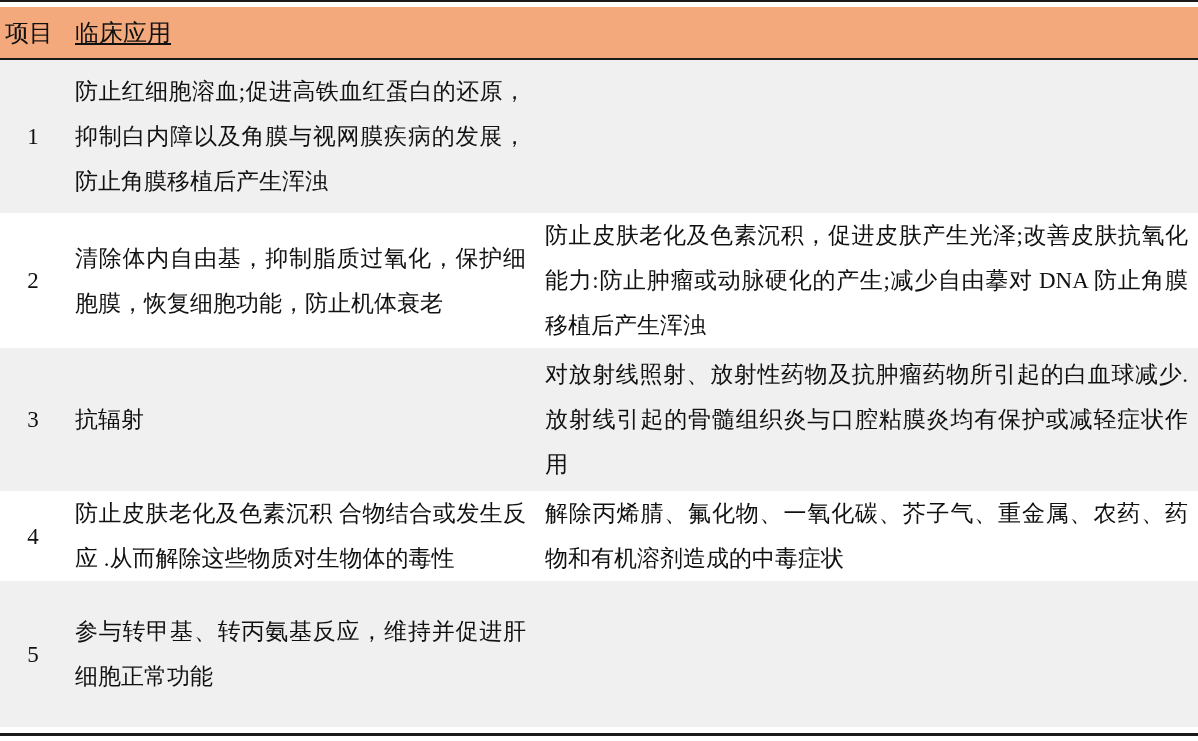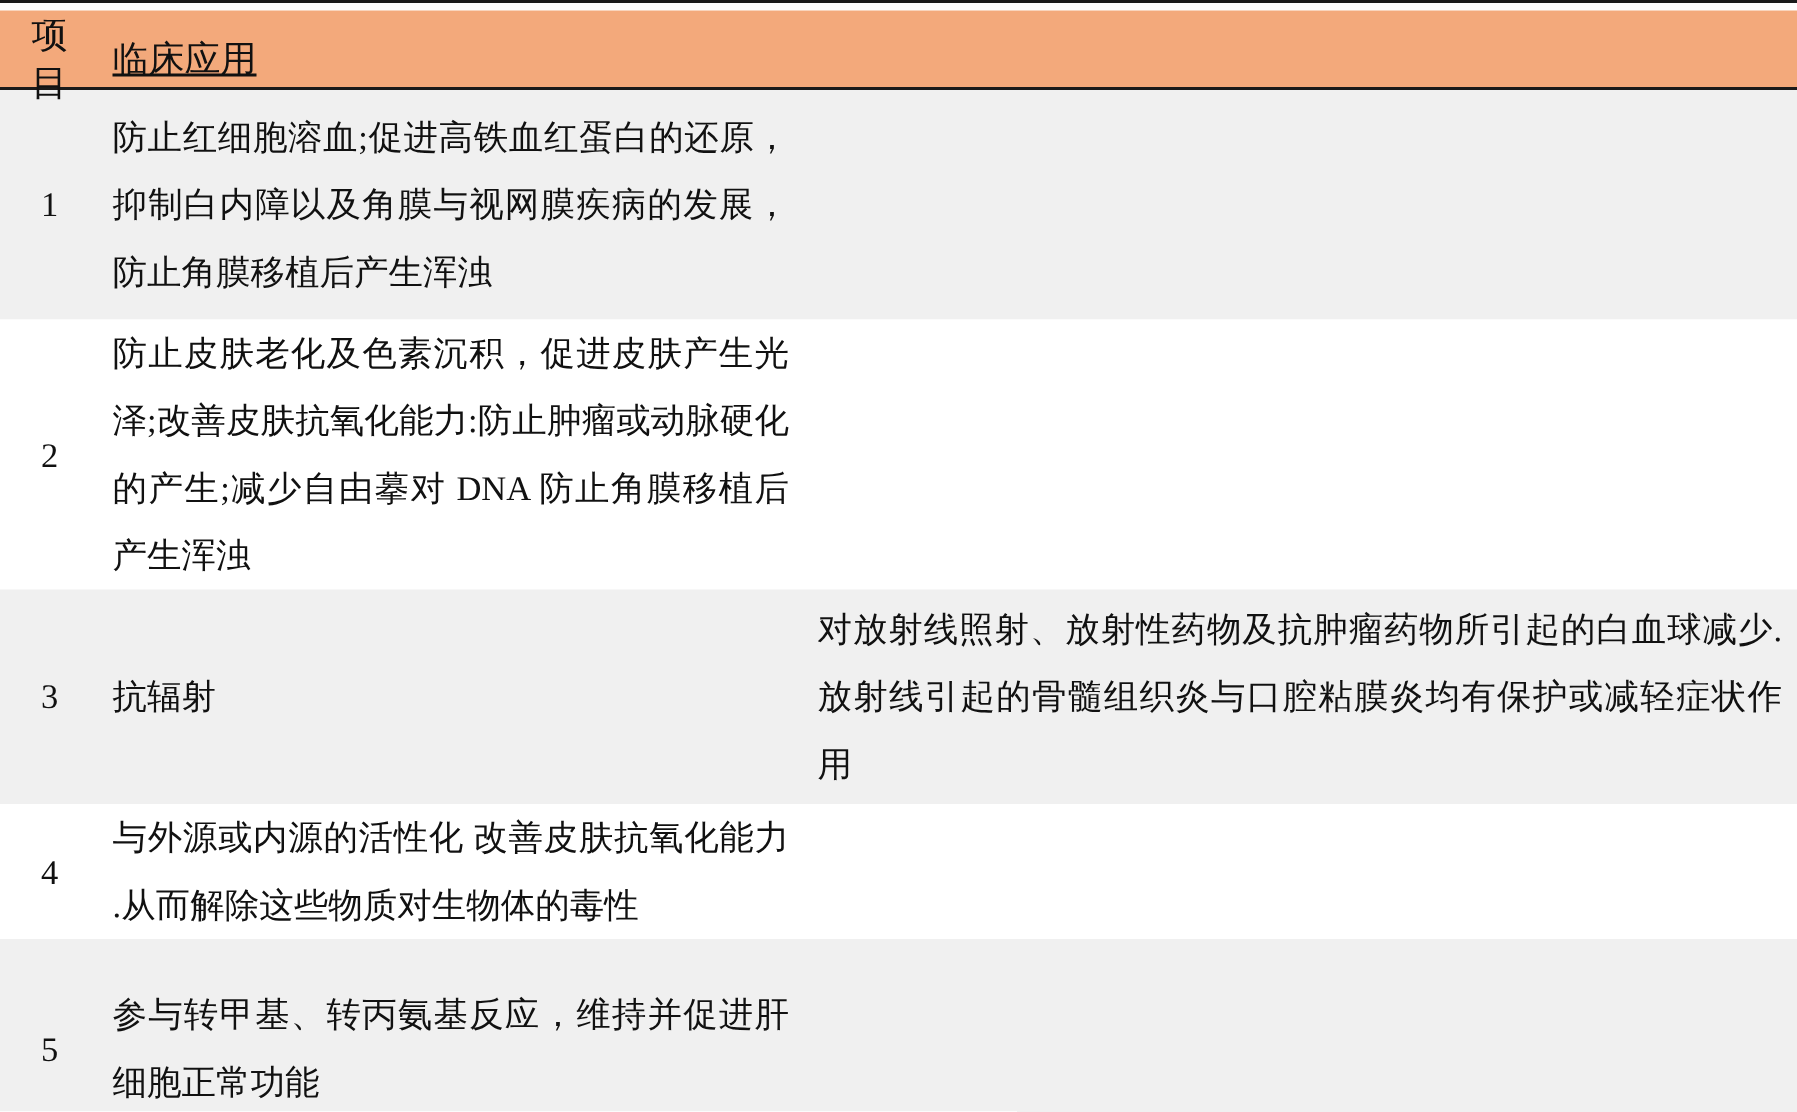--- a/index.html
+++ b/index.html
@@ -34,21 +34,21 @@
   .thead{
     margin-top:5px;
     height:51px;
     background:var(--header-bg);
     display:grid;
     grid-template-columns:66px 470px 1fr;
     align-items:center;
     font-size:24px;
     font-weight:500;
   }
-  .thead .hc1{padding-left:21px;}
+  .thead .hc1{padding-left:5px;}
   .thead .hc2{padding-left:9px;}
   .thead .hc3{padding-left:9px;text-decoration:underline;}
   .row{
     display:grid;
     grid-template-columns:66px 470px 1fr;
     align-items:center;
     font-size:23px;
     line-height:45px;
   }
   .row .num{
@@ -82,32 +82,34 @@
 
   <main>
 
     <div class="row r1">
       <div class="num">1</div>
       <div class="cell c3">防止红细胞溶血;促进高铁血红蛋白的还原，抑制白内障以及角膜与视网膜疾病的发展，防止角膜移植后产生浑浊</div>
     </div>
 
     <div class="row r2">
       <div class="num">2</div>
+      <div class="cell c2">清除体内自由基，抑制脂质过氧化，保护细胞膜，恢复细胞功能，防止机体衰老</div>
       <div class="cell c3">防止皮肤老化及色素沉积，促进皮肤产生光泽;改善皮肤抗氧化能力:防止肿瘤或动脉硬化的产生;减少自由摹对 DNA 防止角膜移植后产生浑浊</div>
     </div>
 
     <div class="row r3">
       <div class="num">3</div>
       <div class="cell c2">抗辐射</div>
       <div class="cell c3">对放射线照射、放射性药物及抗肿瘤药物所引起的白血球减少. 放射线引起的骨髓组织炎与口腔粘膜炎均有保护或减轻症状作用</div>
     </div>
 
     <div class="row r4">
       <div class="num">4</div>
-      <div class="cell c2">与外源或内源的活性化 改善皮肤抗氧化能力 .从而解除这些物质对生物体的毒性</div>
+      <div class="cell c2">防止皮肤老化及色素沉积 合物结合或发生反应 .从而解除这些物质对生物体的毒性</div>
+      <div class="cell c3">解除丙烯腈、氟化物、一氧化碳、芥子气、重金属、农药、药物和有机溶剂造成的中毒症状</div>
     </div>
 
     <div class="row r5">
       <div class="num">5</div>
       <div class="cell c2">参与转甲基、转丙氨基反应，维持并促进肝细胞正常功能</div>
     </div>
 
   </main>
 
   <div class="rule bottom"></div>

